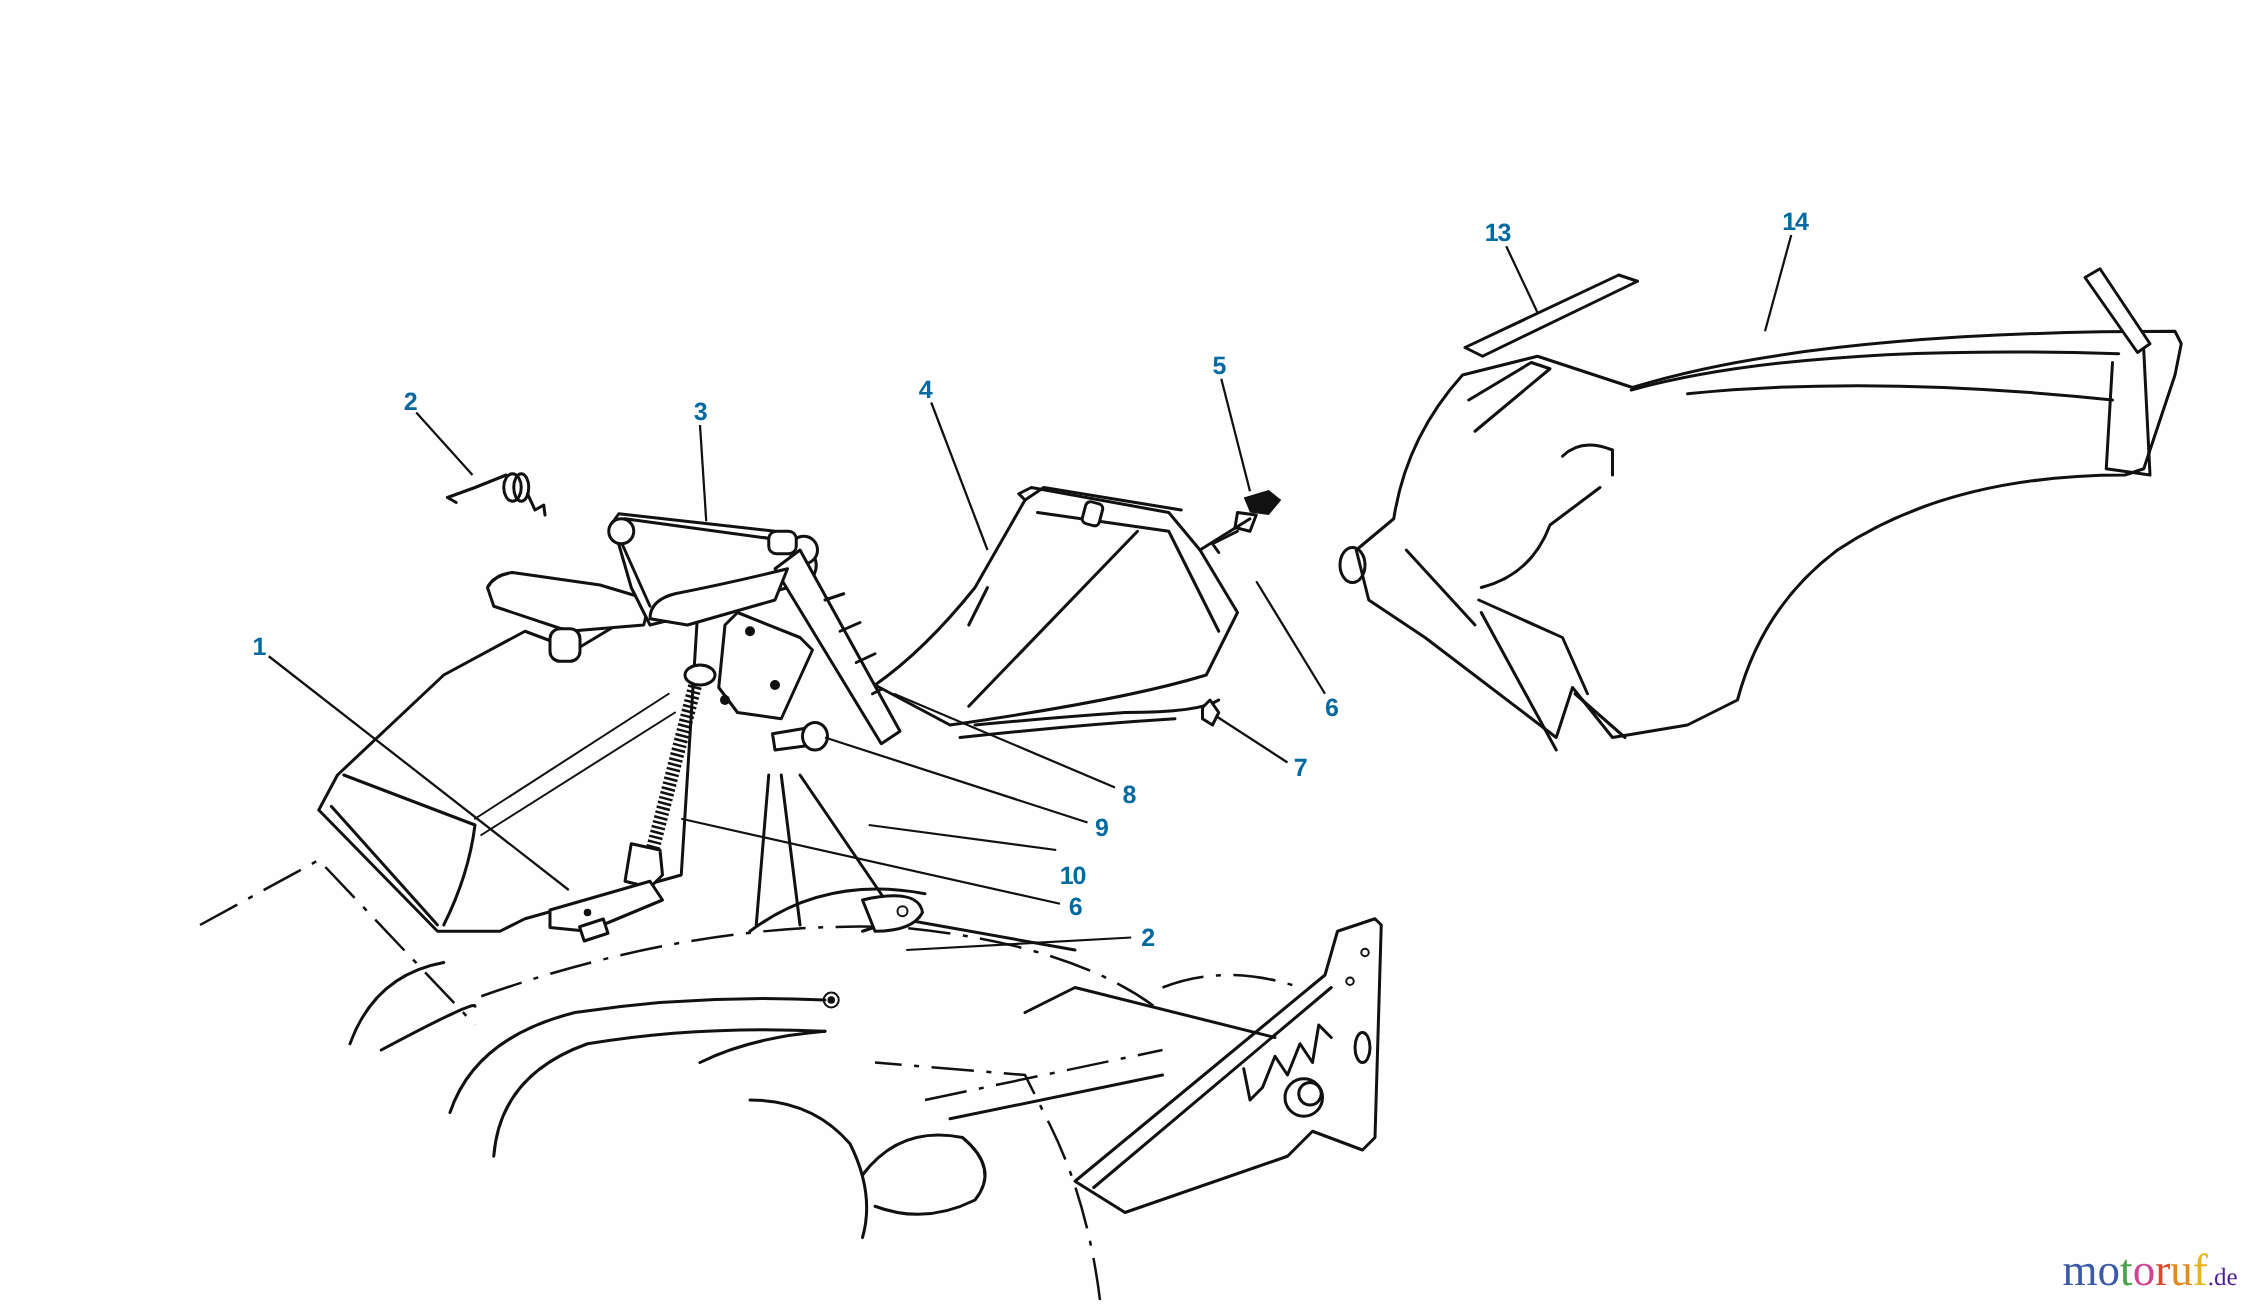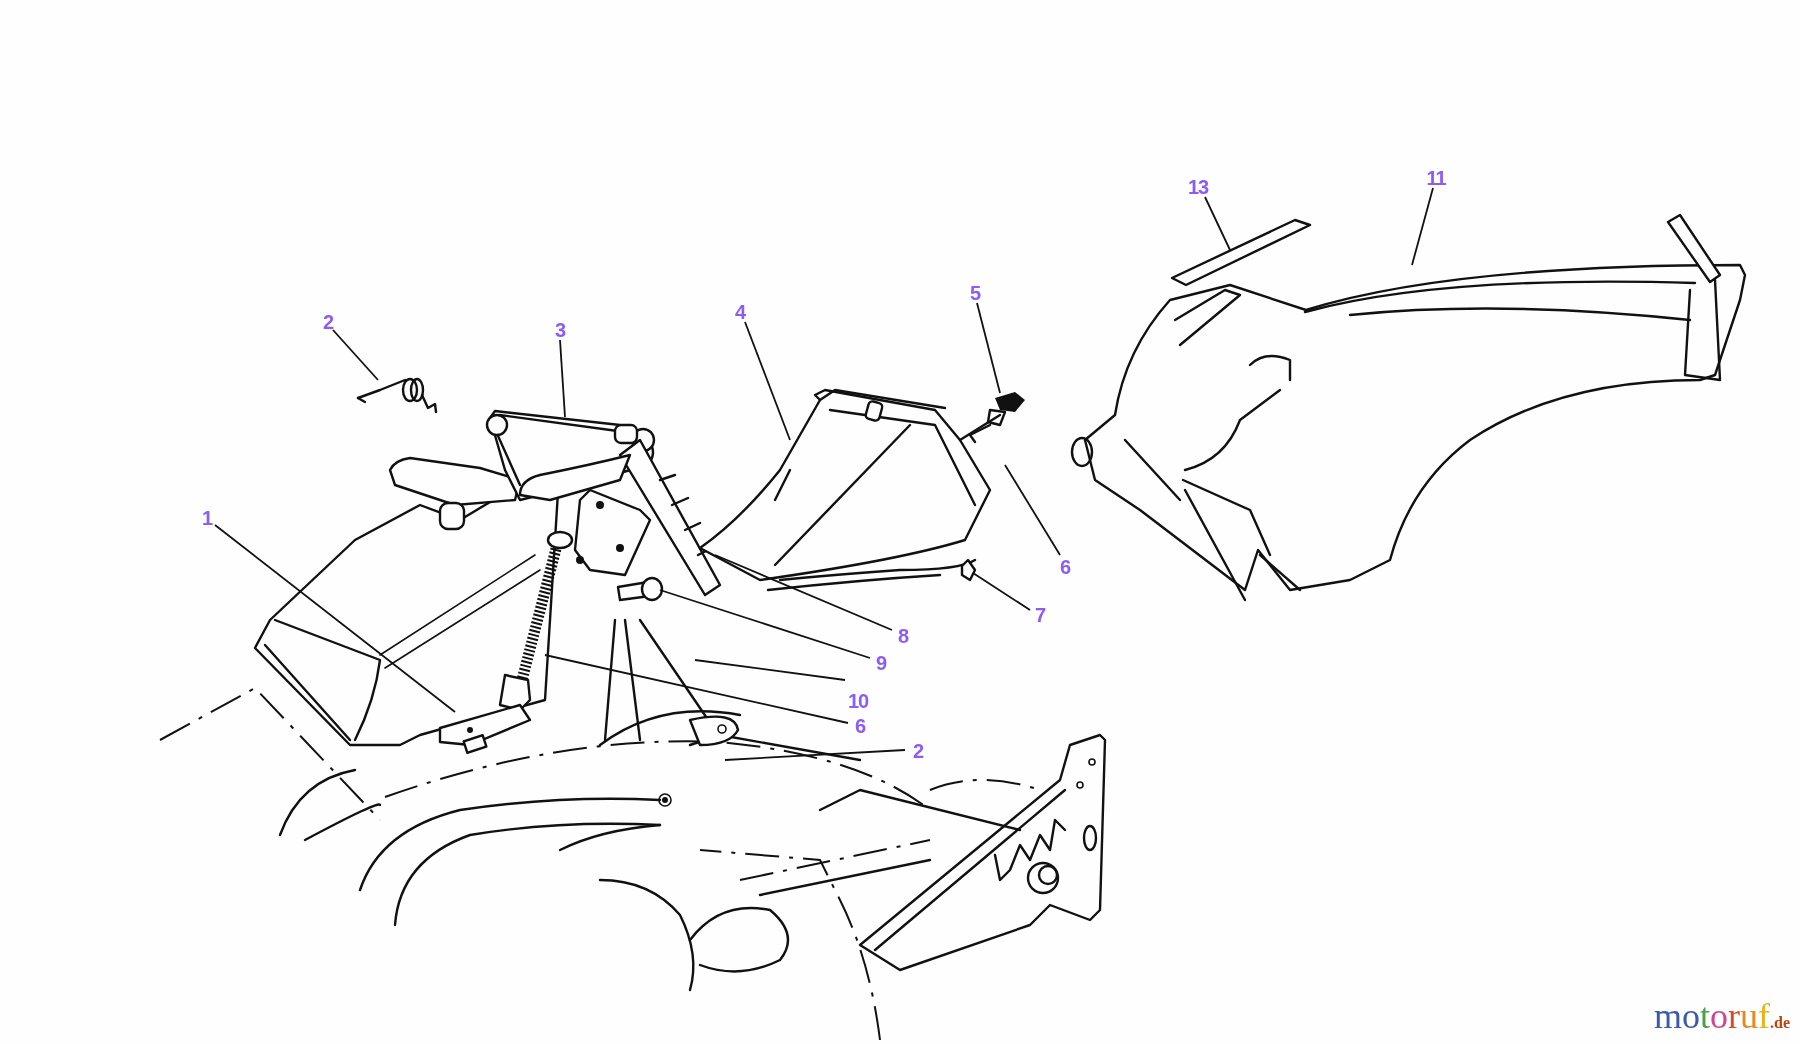--- a/index.html
+++ b/index.html
@@ -4,23 +4,23 @@
 <style>
   html, body { margin: 0; padding: 0; background: #fdfefd; }
   body { width: 1800px; height: 1044px; position: relative; overflow: hidden; font-family: "Liberation Sans", sans-serif; }
   #diagram { position: absolute; left: 0; top: 0; width: 1800px; height: 1044px; }
   .ln { fill: none; stroke: #111; stroke-width: 2.4; stroke-linecap: round; stroke-linejoin: round; }
   .thin { fill: none; stroke: #111; stroke-width: 1.6; stroke-linecap: round; }
   .dash { fill: none; stroke: #111; stroke-width: 2; stroke-dasharray: 34 10 4 10; }
   .fillw { fill: #fdfefd; stroke: #111; stroke-width: 2.4; stroke-linejoin: round; }
   .blk { fill: #111; }
   .leader { stroke: #111; stroke-width: 1.8; fill: none; }
-  .callout { position: absolute; font-family: "Liberation Sans", sans-serif; font-weight: bold; font-size: 20px; color: #8b5cf6; line-height: 1; transform: translate(-50%, -50%); letter-spacing: -1px; }
+  .callout { position: absolute; font-family: "Liberation Sans", sans-serif; font-weight: bold; font-size: 20px; color: #0369a1; line-height: 1; transform: translate(-50%, -50%); letter-spacing: -1px; }
   .watermark { position: absolute; right: 10px; bottom: 10px; font-family: "Liberation Serif", serif; font-size: 36px; line-height: 1; }
-  .watermark .tld { font-size: 16px; color: #c2410c; font-weight: bold; }
+  .watermark .tld { font-size: 20px; color: #4c1d95; }
 </style>
 </head>
 <body>
 
 <svg id="diagram" viewBox="0 0 1800 1044" xmlns="http://www.w3.org/2000/svg">
 
   <g>
     <path class="dash" d="M160 740 L255 688 L380 820"></path>
     <path class="ln" d="M280 835 Q300 780 355 770"></path>
     <path class="ln" d="M305 840 Q380 800 380 805"></path>
@@ -174,17 +174,17 @@
 <div class="callout" style="left:740px;top:312px">4</div>
 <div class="callout" style="left:975px;top:293px">5</div>
 <div class="callout" style="left:1065px;top:567px">6</div>
 <div class="callout" style="left:1040px;top:615px">7</div>
 <div class="callout" style="left:903px;top:636px">8</div>
 <div class="callout" style="left:881px;top:663px">9</div>
 <div class="callout" style="left:858px;top:701px">10</div>
 <div class="callout" style="left:860px;top:726px">6</div>
 <div class="callout" style="left:918px;top:751px">2</div>
 <div class="callout" style="left:1198px;top:187px">13</div>
-<div class="callout" style="left:1436px;top:178px">11</div>
+<div class="callout" style="left:1436px;top:178px">14</div>
 
 <div class="watermark">
   <span style="color:#3b5ba8">m</span><span style="color:#3b5ba8">o</span><span style="color:#4aa04a">t</span><span style="color:#d0458f">o</span><span style="color:#d84b2a">r</span><span style="color:#e58a1f">u</span><span style="color:#e8b41b">f</span><span class="tld">.de</span>
 </div>
 
 </body></html>

